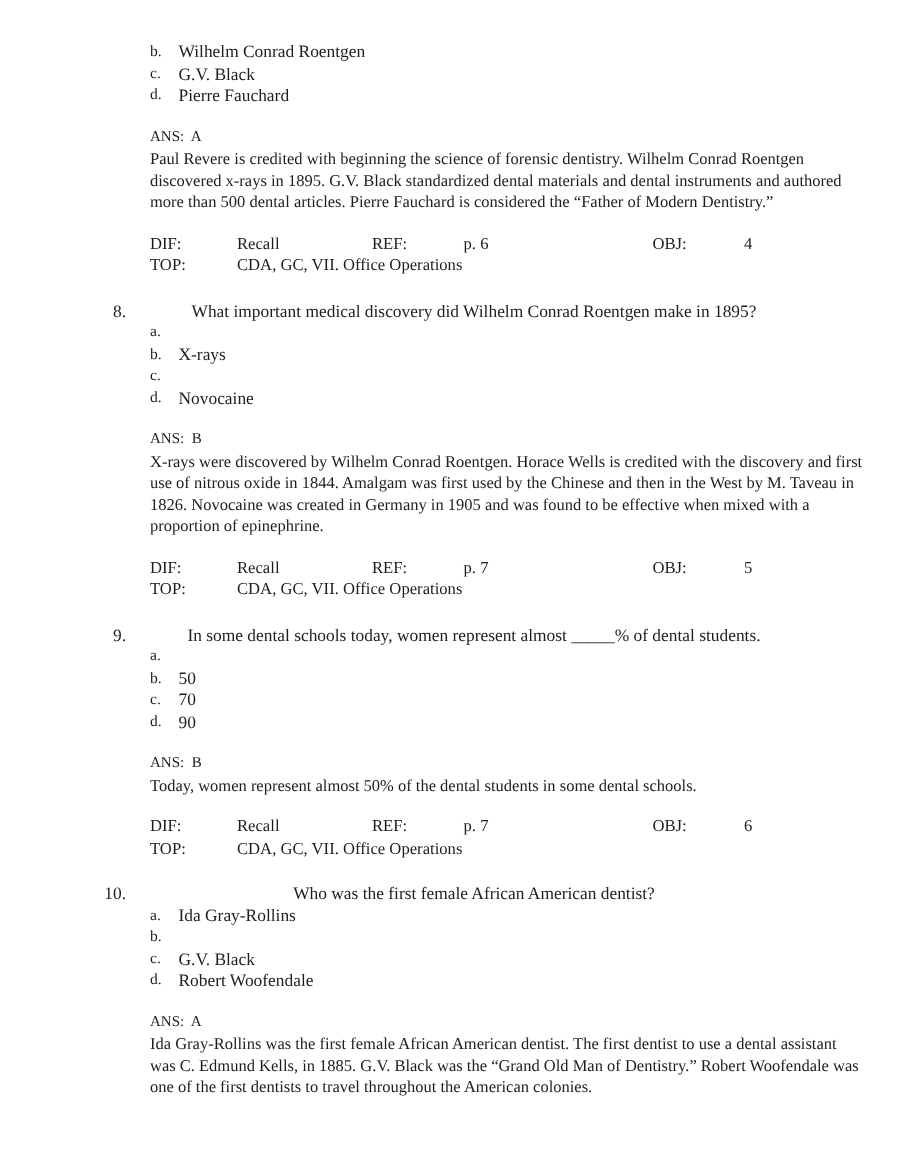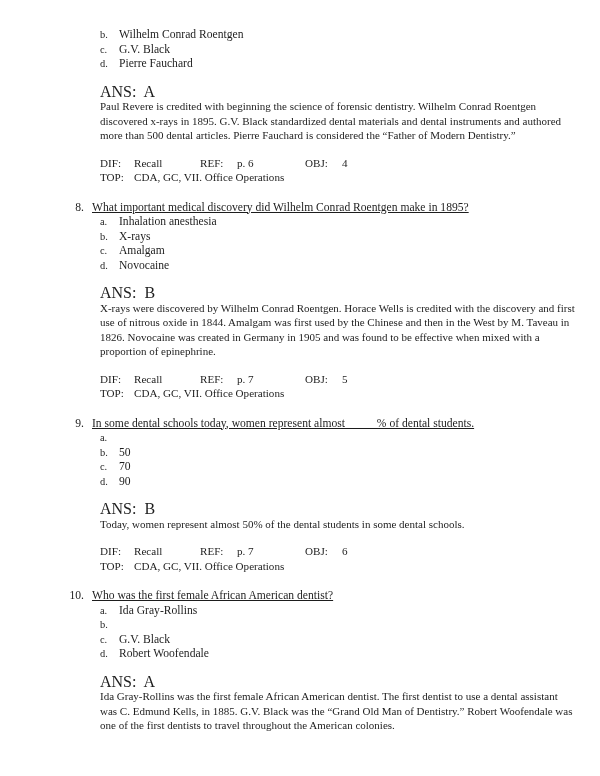--- a/index.html
+++ b/index.html
@@ -41,22 +41,21 @@
   }
   .q-num {
     width: 30px;
     min-width: 30px;
     text-align: right;
     padding-right: 8px;
     box-sizing: border-box;
   }
   .q-text {
     flex: 1;
-    text-align: left;
-    text-decoration: underline;
+    text-align: center;
   }
 
   
   .option {
     display: flex;
     align-items: flex-start;
     font-size: 11.6px;
     line-height: 14.5px;
     padding-left: 38px;
   }
@@ -68,46 +67,47 @@
   }
   .opt-text {
     flex: 1;
   }
 
   
   .ansblock {
     padding-left: 38px;
   }
   .ans-line {
-    font-size: 16px;
+    font-size: 10px;
     line-height: 14.5px;
     white-space: pre;
   }
   .explain {
     font-size: 11px;
     line-height: 14.5px;
     text-align: left;
     width: 477px;
   }
 
   
   .meta {
     padding-left: 38px;
     font-size: 11.1px;
     line-height: 14.5px;
   }
   .meta-row {
     display: flex;
     align-items: flex-start;
+    gap: 24px;
   }
   .m-key   { width: 34px; min-width: 34px; }
   .m-val1  { width: 66px; min-width: 66px; }
   .m-key2  { width: 37px; min-width: 37px; }
   .m-val2  { width: 68px; min-width: 68px; }
-  .m-key3  { width: 37px; min-width: 37px; }
+  .m-key3  { width: 37px; min-width: 37px; margin-left: 34px; }
   .m-val3  { }
   .m-top-val { }
   .gap-md { height: 13px; }
   .gap-lg { height: 16px; }
 </style>
 </head>
 <body>
 
 <div class="page">
   <div class="content">
@@ -153,29 +153,27 @@
 
     <div class="gap-lg"></div>
 
     <div>
       <div class="question">
         <span class="q-num">8.</span>
         <span class="q-text">What important medical discovery did Wilhelm Conrad Roentgen make in 1895?</span>
       </div>
       <div class="option">
         <span class="opt-letter">a.</span>
-        <span class="opt-text">Inhalation anesthesia</span>
       </div>
       <div class="option">
         <span class="opt-letter">b.</span>
         <span class="opt-text">X-rays</span>
       </div>
       <div class="option">
         <span class="opt-letter">c.</span>
-        <span class="opt-text">Amalgam</span>
       </div>
       <div class="option">
         <span class="opt-letter">d.</span>
         <span class="opt-text">Novocaine</span>
       </div>
 
       <div class="gap-md"></div>
 
       <div class="ansblock">
         <div class="ans-line">ANS:  B</div>

